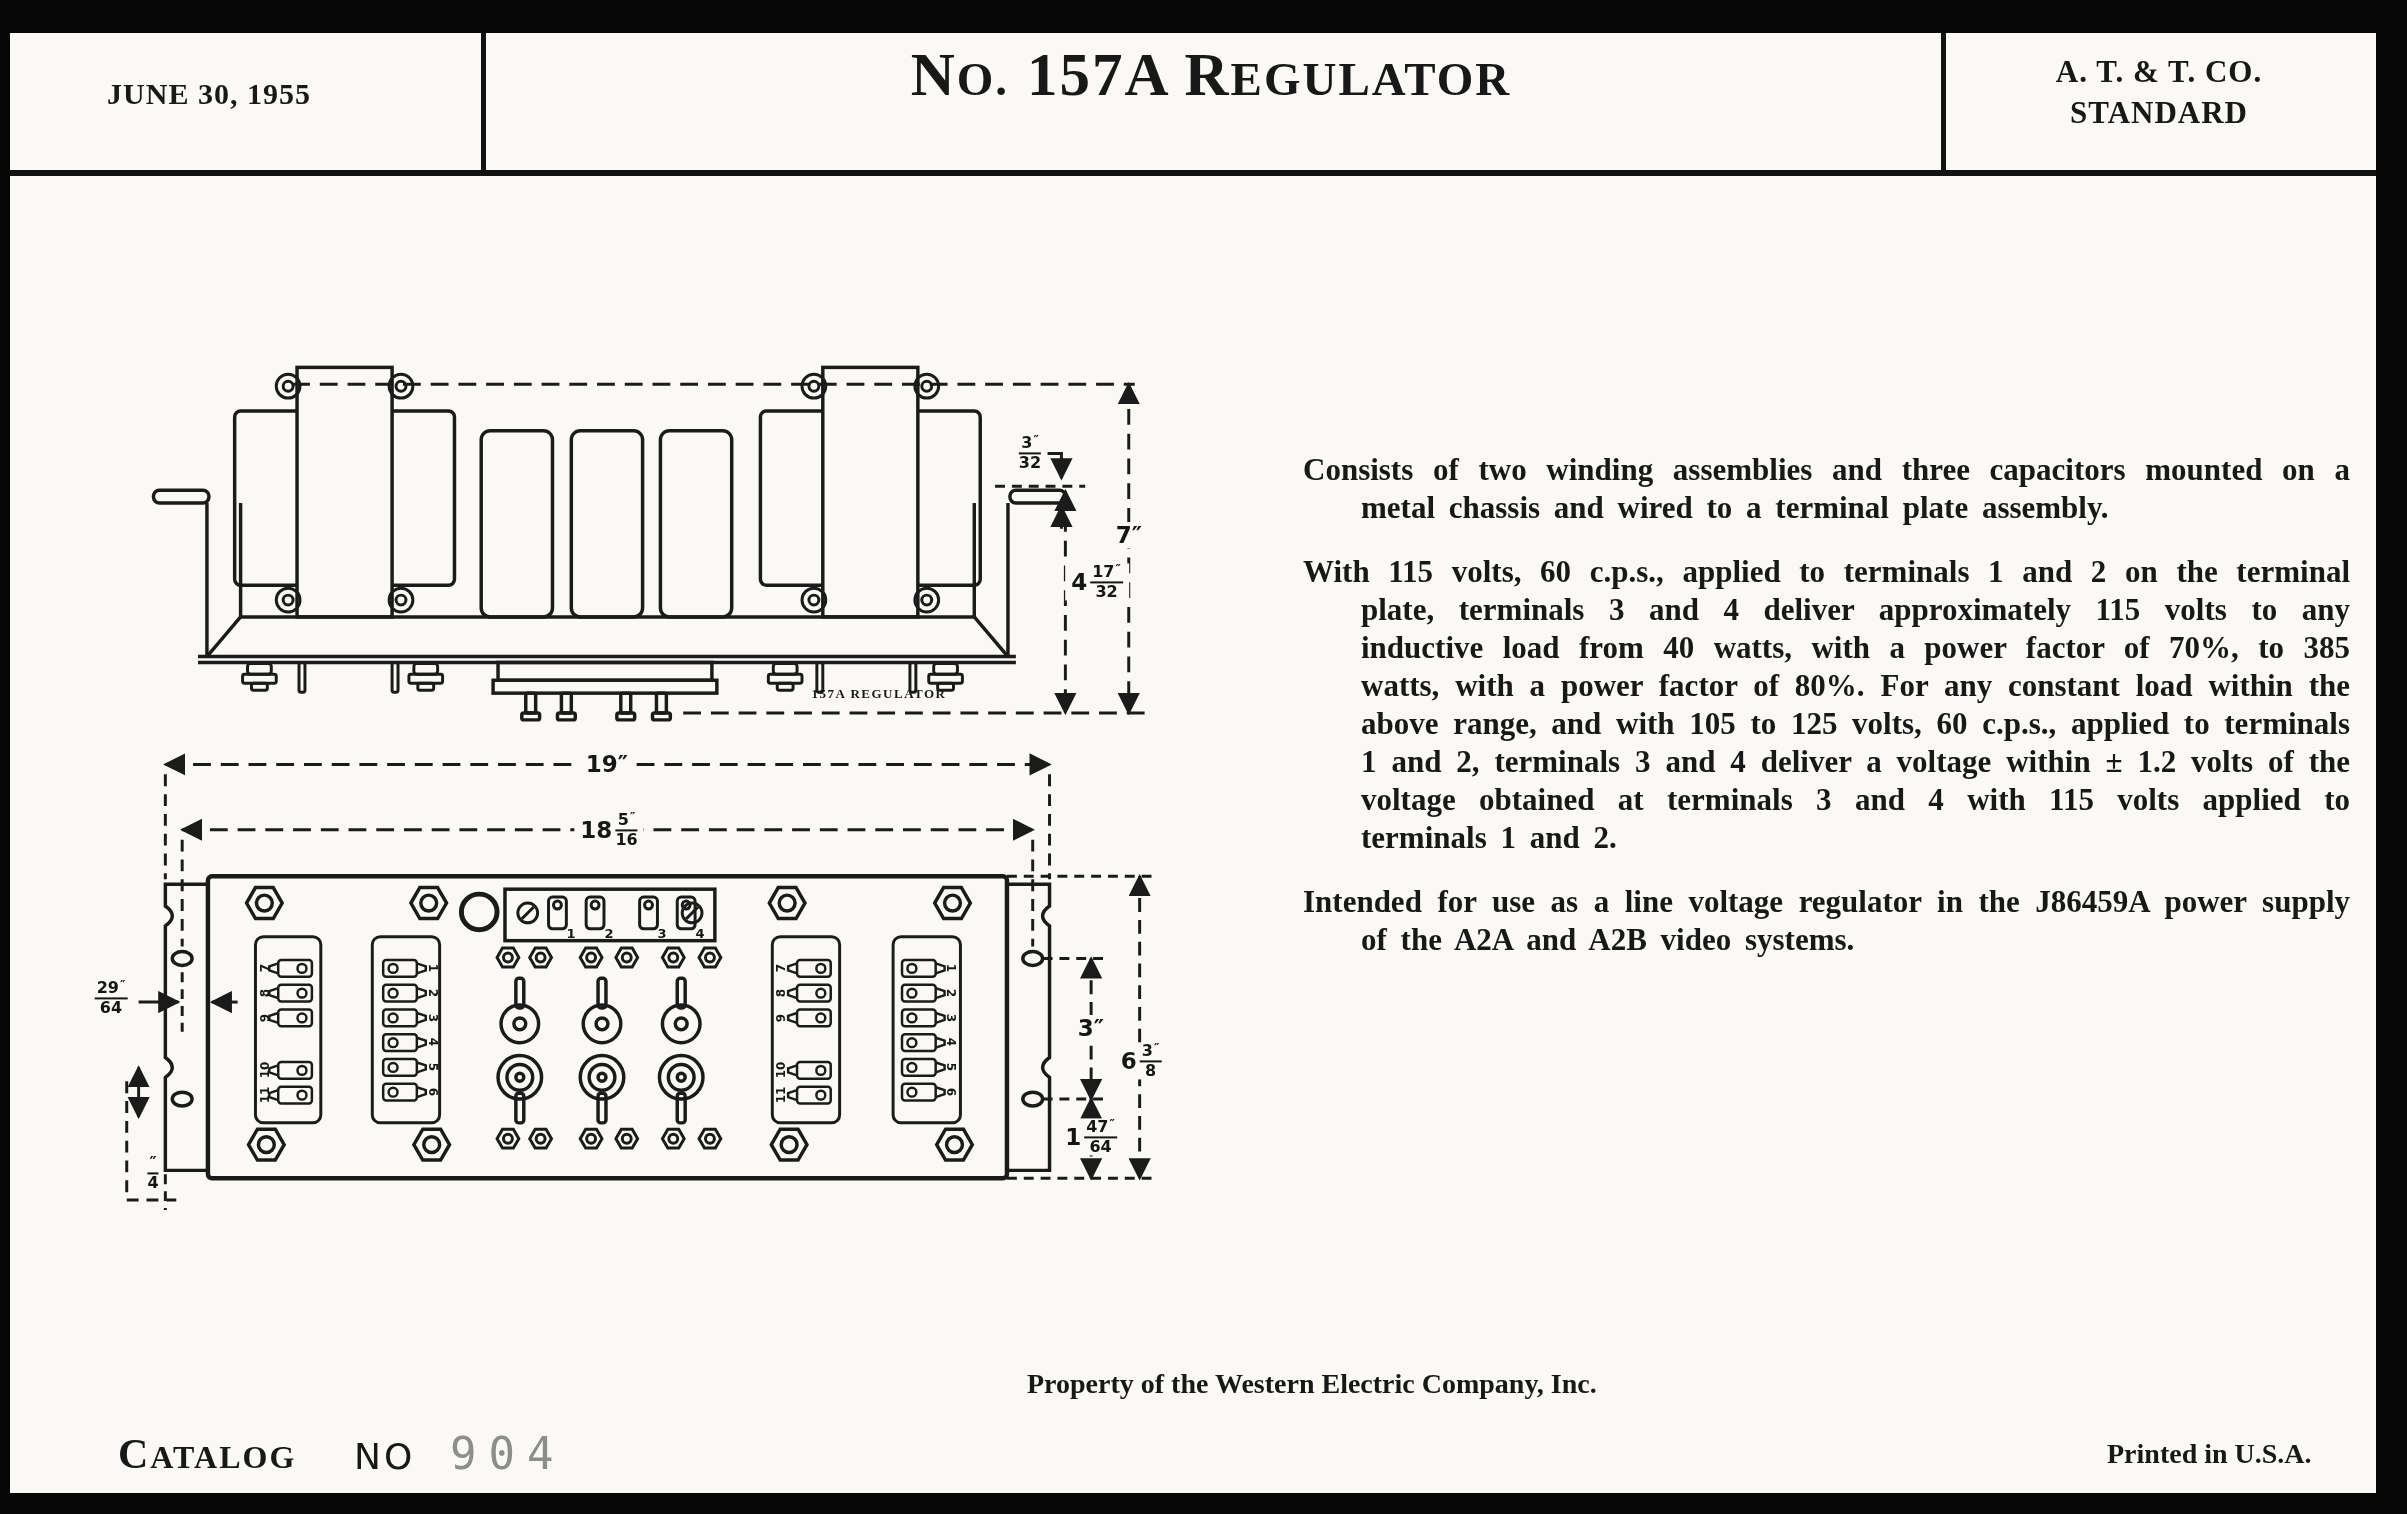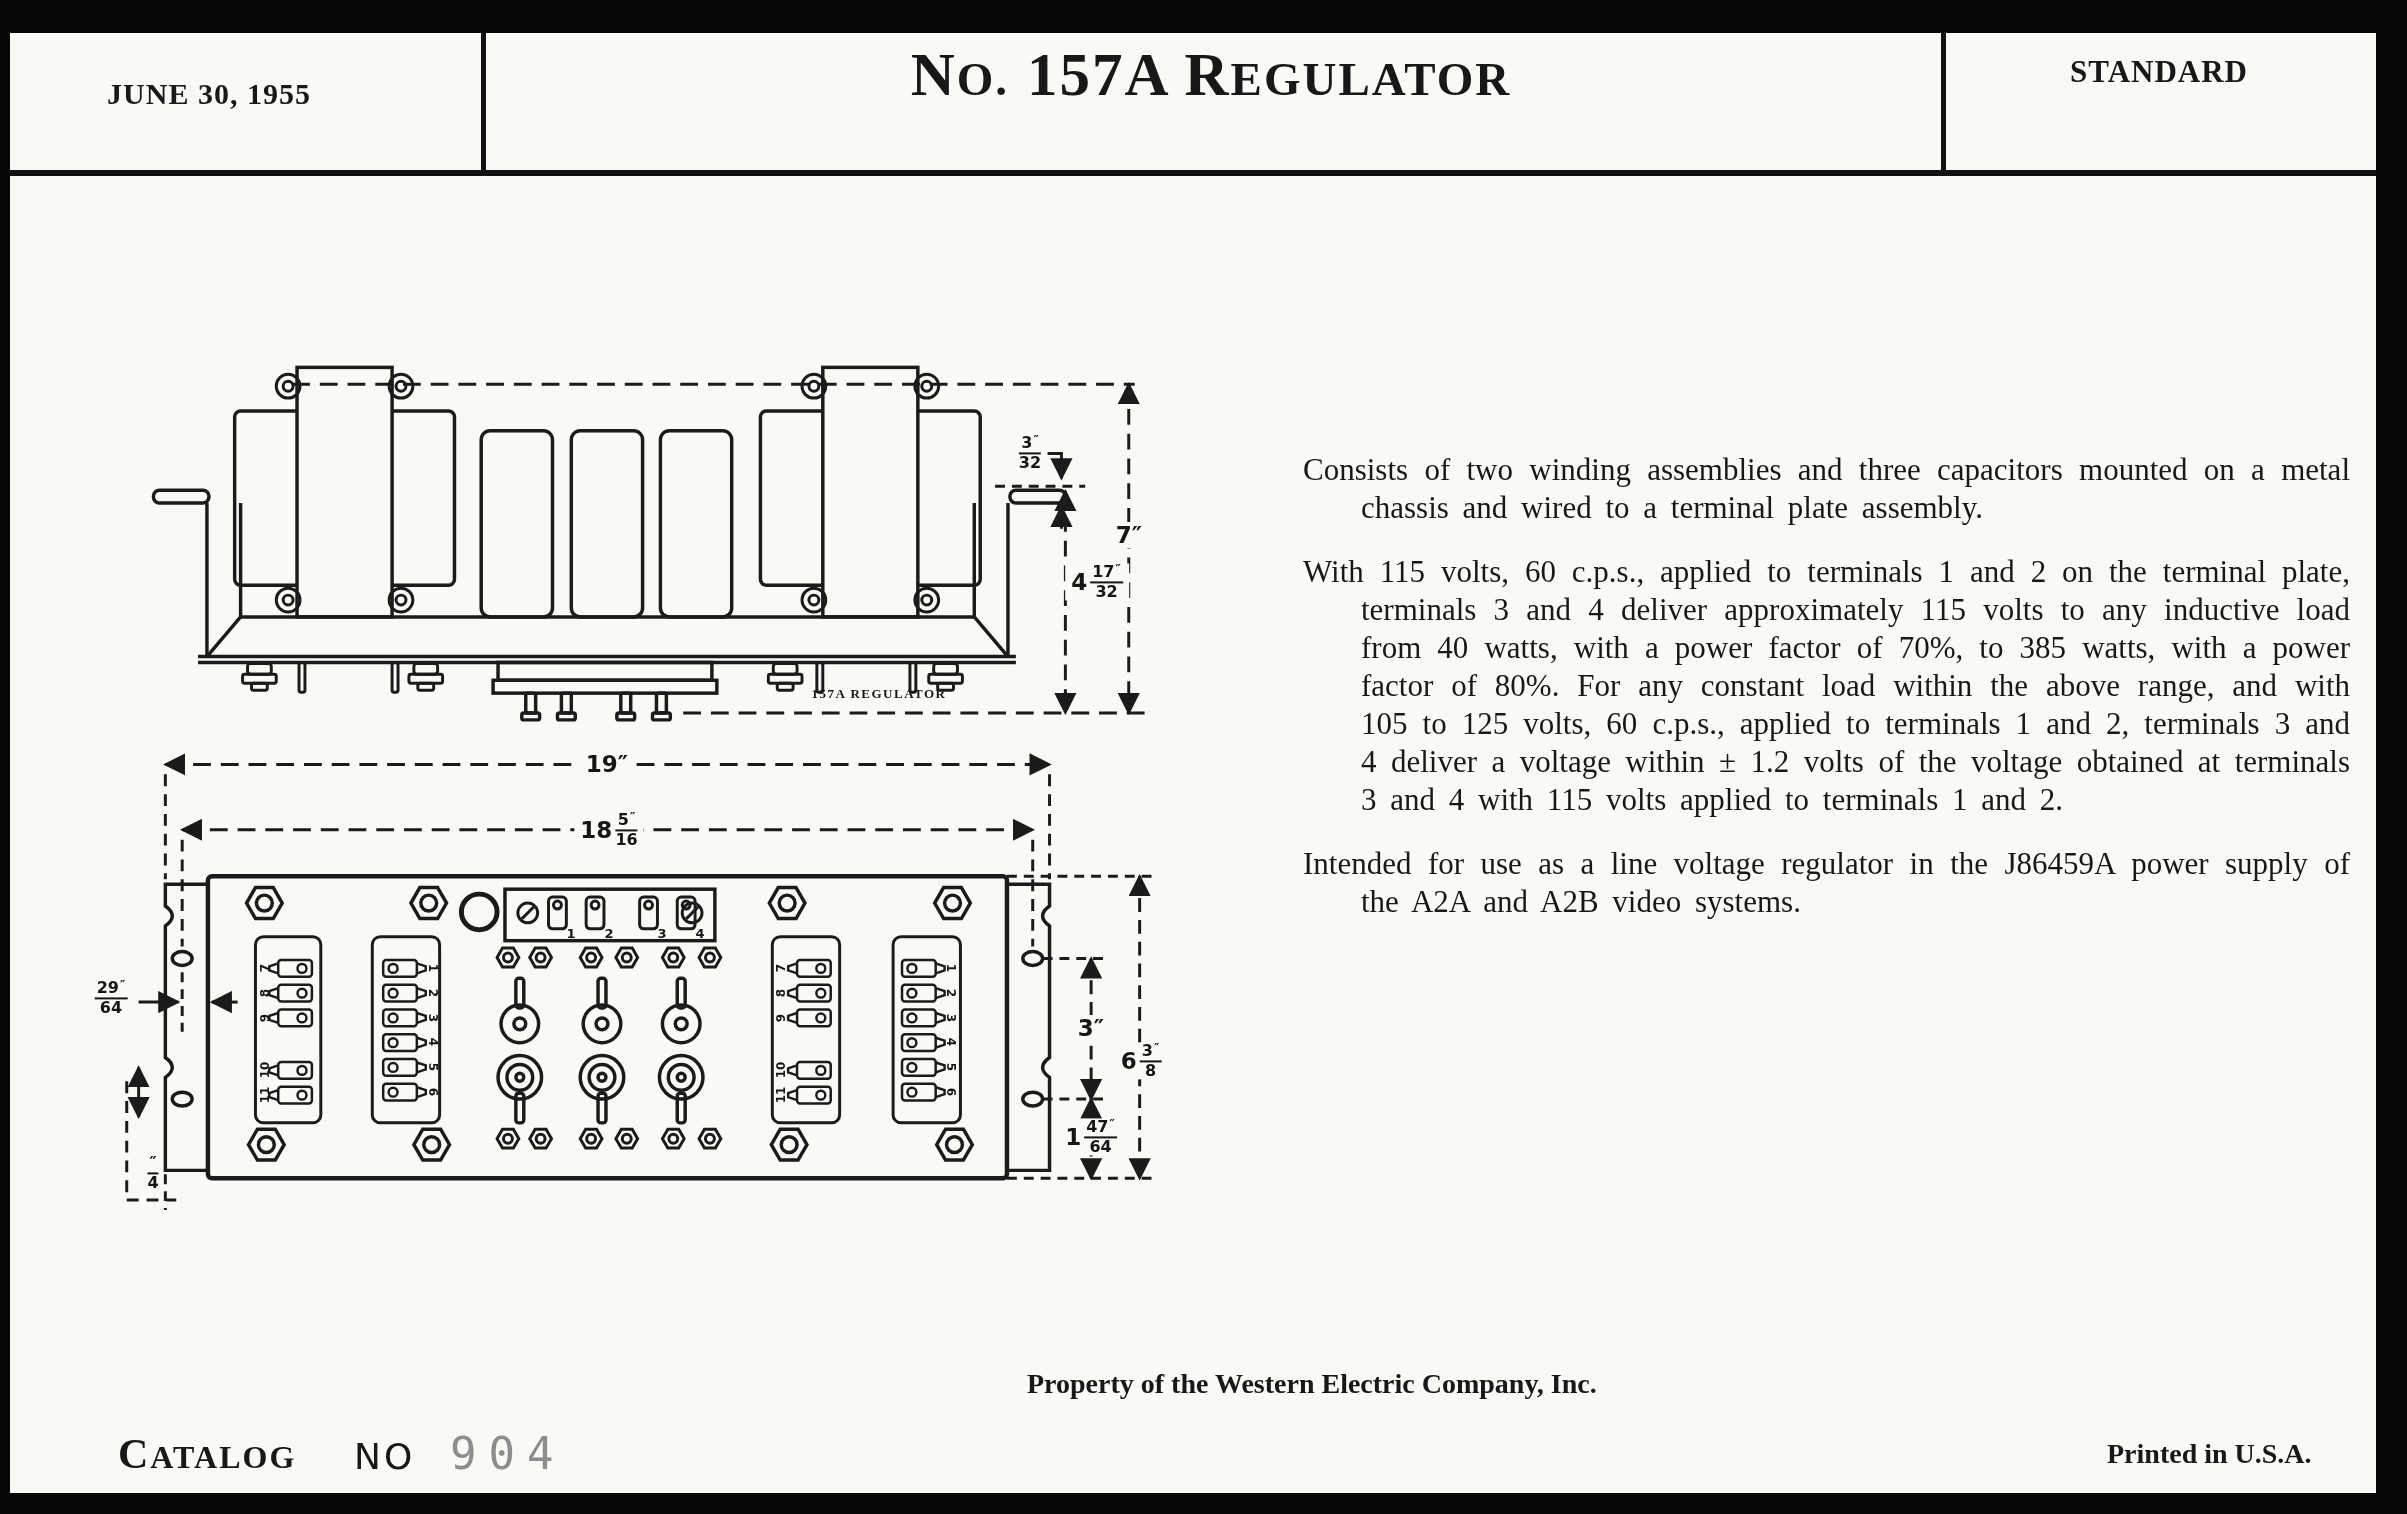--- a/index.html
+++ b/index.html
@@ -12,21 +12,21 @@
   .hdr-date{position:absolute;left:10px;top:77px;width:398px;text-align:center;
     font-weight:bold;font-size:30px;letter-spacing:1px;}
   .hdr-title{position:absolute;left:481px;top:40px;width:1460px;text-align:center;font-weight:bold;white-space:nowrap;}
   .t-big{font-size:61px;letter-spacing:2px;}
   .t-small{font-size:47px;letter-spacing:2px;}
   .sp{display:inline-block;width:18px;}
   .hdr-org{position:absolute;left:1941px;top:51px;width:436px;text-align:center;
     font-weight:bold;font-size:31px;line-height:41px;letter-spacing:1px;}
   
   .desc{position:absolute;left:1303px;top:451px;width:1047px;
-    font-weight:normal;font-size:31px;line-height:38px;text-align:justify;word-spacing:6px;}
+    font-weight:bold;font-size:31px;line-height:38px;text-align:justify;word-spacing:6px;}
   .desc p{margin:0;padding-left:58px;text-indent:-58px;}
   .desc p + p{margin-top:26px;}
   
   svg{position:absolute;left:0;top:0;}
   .dim{position:absolute;transform:translate(-50%,-50%);white-space:nowrap;
     font-family:"DejaVu Sans", sans-serif;font-weight:bold;font-size:23px;color:#161616;
     display:inline-flex;align-items:center;gap:3px;}
   .bg{background:#faf9f5;padding:0 6px;}
   .fr{display:inline-flex;flex-direction:column;align-items:center;font-size:16px;line-height:1.1;}
   .fr .n{border-bottom:2px solid #161616;padding:0 2px;display:inline-flex;align-items:flex-start;}
@@ -53,20 +53,21 @@
 <body>
 
 <div class="page"></div>
 
 <div class="hdr-div" style="left:481px"></div>
 <div class="hdr-div" style="left:1941px"></div>
 <div class="hdr-rule"></div>
 <div class="hdr-date">JUNE 30, 1955</div>
 <div class="hdr-title"><span class="t-big">N</span><span class="t-small">O.</span><span class="sp"></span><span class="t-big">157A R</span><span class="t-small">EGULATOR</span></div>
 <div class="hdr-org">
+  <div>A. T. &amp; T. CO.</div>
   <div>STANDARD</div>
 </div>
 
 <svg width="2408" height="1515" viewBox="0 0 2432 1530">
   <defs>
     <marker id="ah" viewBox="0 0 10 10" refX="9" refY="5" markerWidth="7.5" markerHeight="7.5" orient="auto-start-reverse">
       <path d="M0,0 L10,5 L0,10 z" fill="#1b1b1b"></path>
     </marker>
     <g id="boltv" stroke="#1b1b1b" stroke-width="3" fill="none">
       <circle r="12"></circle>

